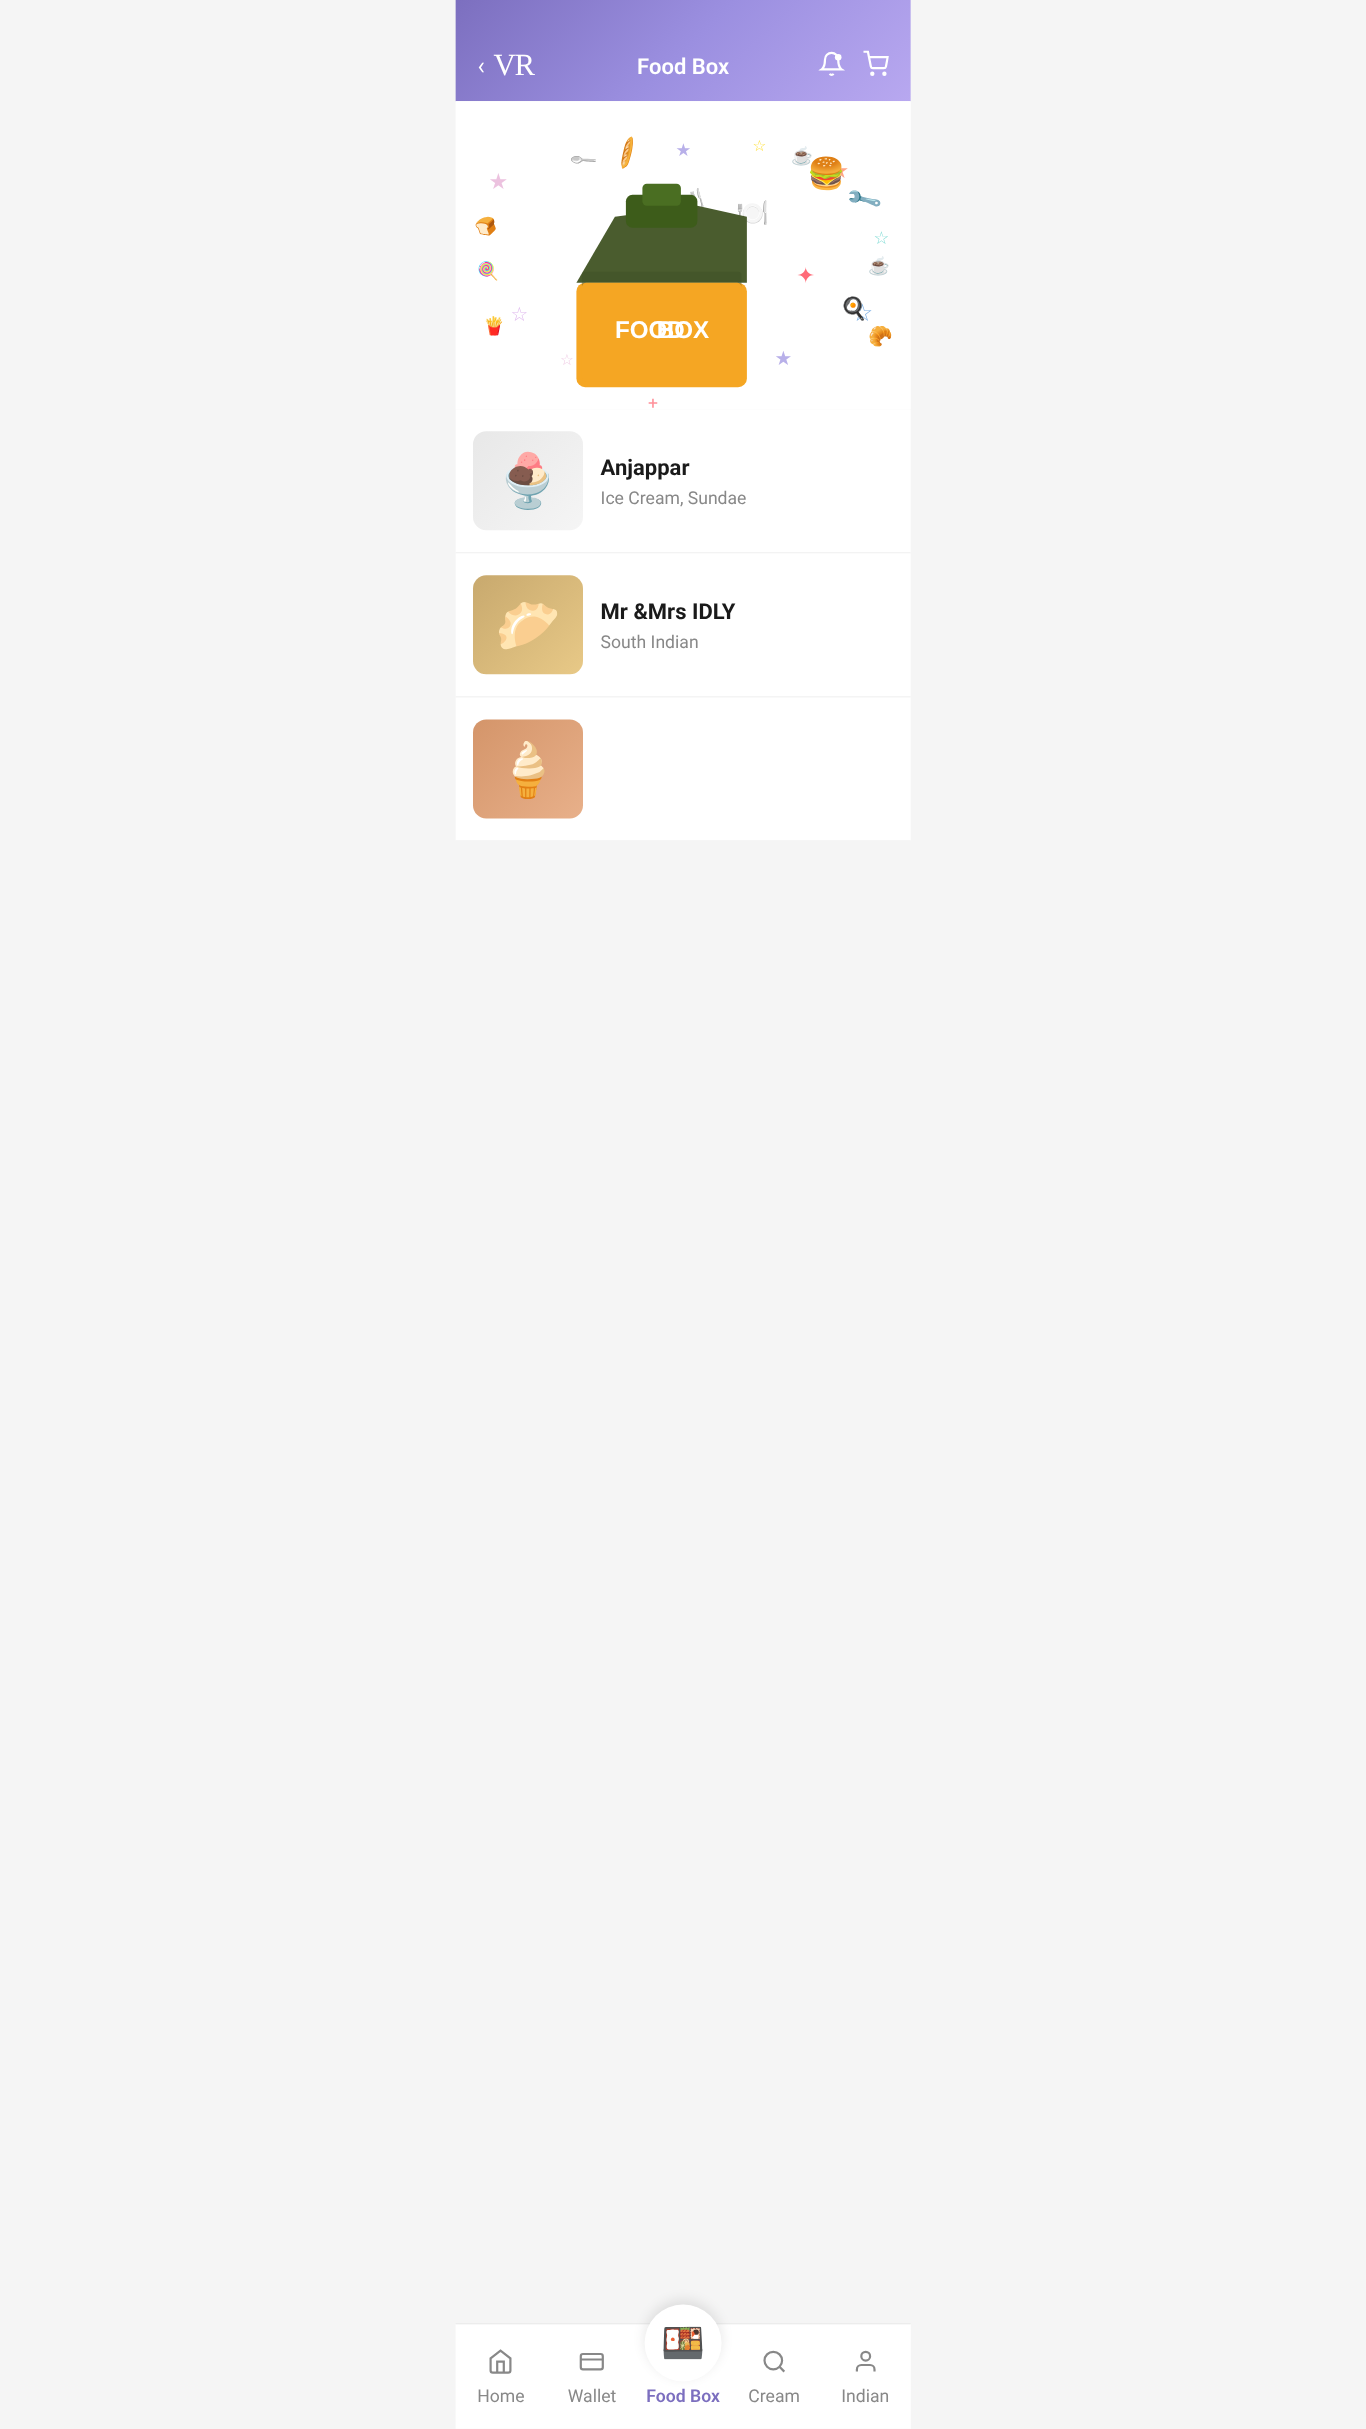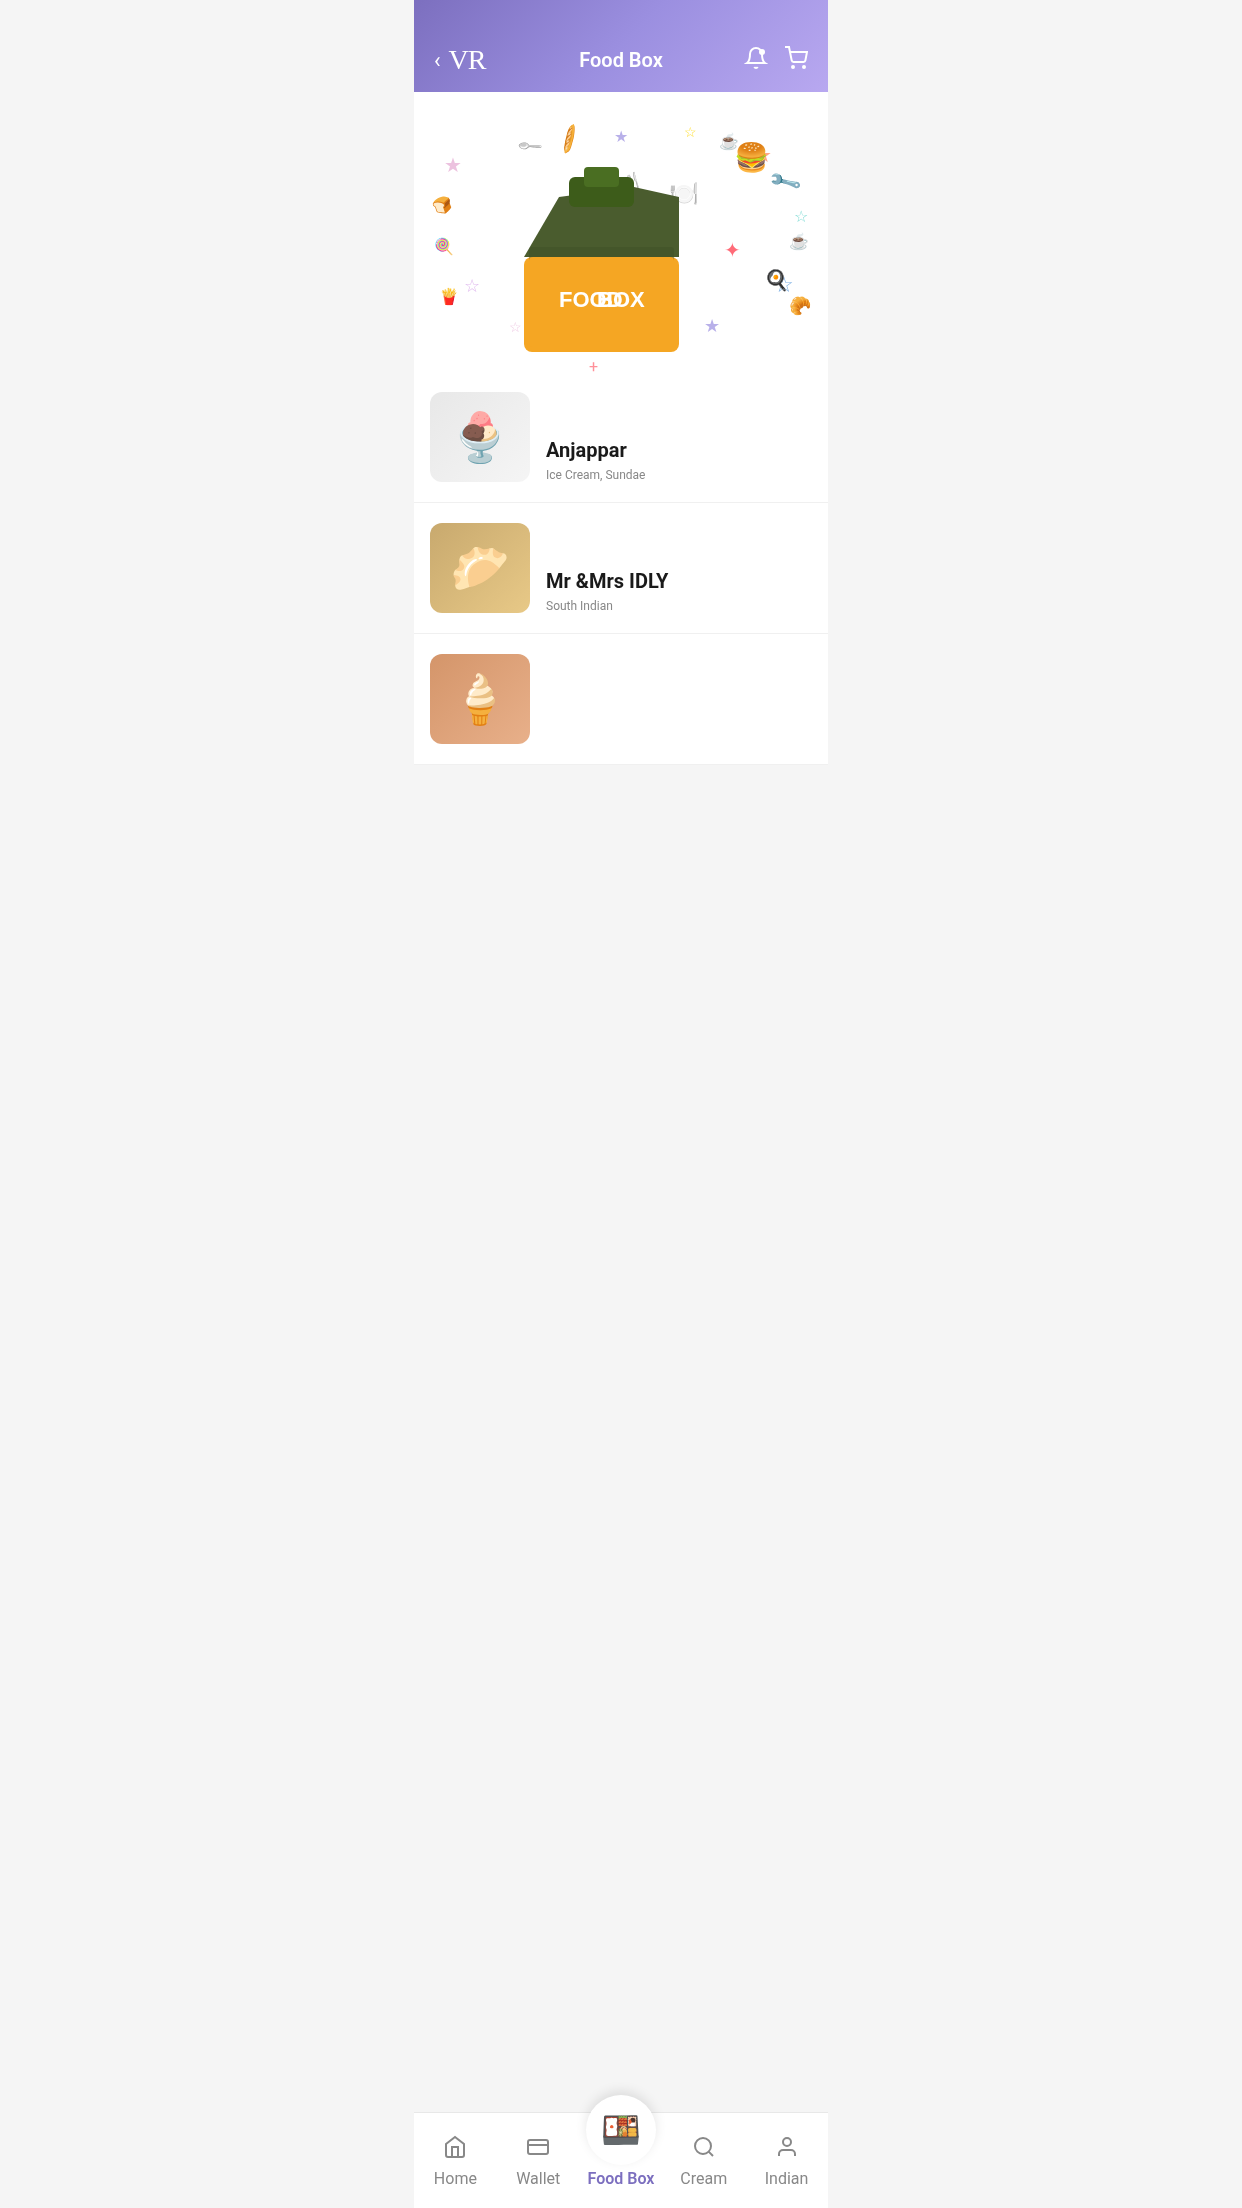--- a/index.html
+++ b/index.html
@@ -72,21 +72,21 @@
     }
 
     
     .restaurant-list {
       background: white;
       padding: 0;
     }
 
     .restaurant-item {
       display: flex;
-      align-items: flex-end;
+      align-items: center;
       padding: 20px 16px;
       border-bottom: 1px solid #f0f0f0;
       gap: 16px;
       cursor: pointer;
     }
 
     .restaurant-img {
       width: 100px;
       height: 90px;
       border-radius: 12px;
@@ -102,21 +102,21 @@
     }
 
     .restaurant-name {
       font-size: 20px;
       font-weight: 700;
       color: #1a1a1a;
       margin-bottom: 6px;
     }
 
     .restaurant-cuisine {
-      font-size: 12px;
+      font-size: 16px;
       color: #888;
     }
 
     
     .img-anjappar {
       background: linear-gradient(135deg, #e8e8e8, #f5f5f5);
       display: flex;
       align-items: center;
       justify-content: center;
     }

